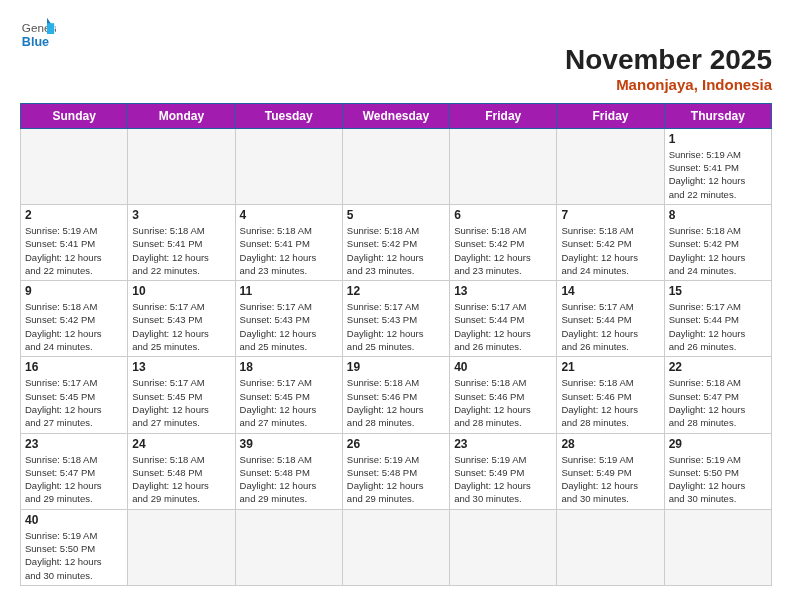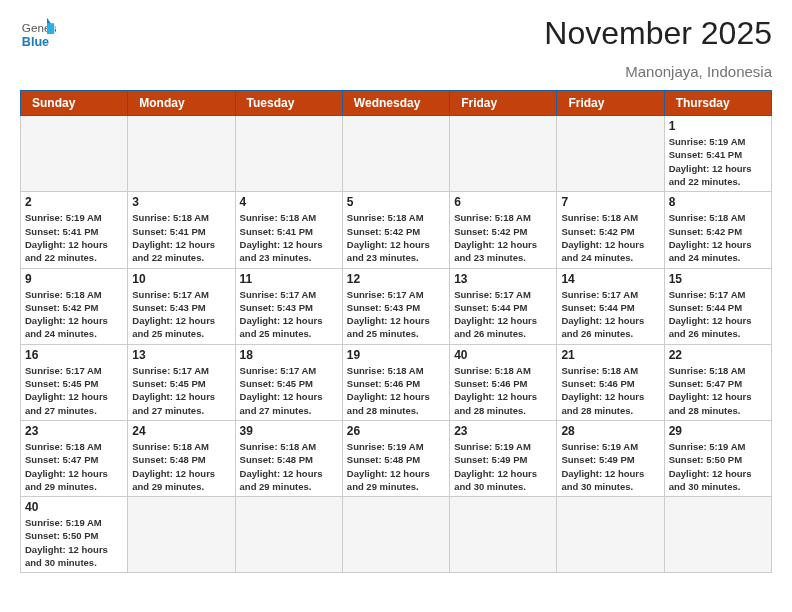--- a/index.html
+++ b/index.html
@@ -28,43 +28,45 @@
       gap: 4px;
     }
     .logo-icon {
       width: 36px;
       height: 36px;
     }
     .title-block {
       text-align: right;
     }
     .month-year {
-      font-size: 32px;
-      font-weight: normal;
+      font-size: 28px;
+      font-weight: bold;
       color: #222;
       line-height: 1.1;
+      margin-top: 29px;
     }
     .location {
       font-size: 15px;
-      color: #737373;
-      margin-top: 12px;
+      color: #c2410c;
+      margin-top: 0;
+      font-weight: bold;
     }
     .calendar {
       width: 100%;
       border-collapse: collapse;
       border: 1px solid #bbb;
     }
     .calendar th {
-      background: #c2410c;
+      background: #a21caf;
       color: #fff;
       font-size: 12px;
       font-weight: bold;
       padding: 5px 11px;
       border: 1px solid #2060a0;
-      text-align: left;
+      text-align: center;
     }
     .calendar td {
       border: 1px solid #ccc;
       vertical-align: top;
       padding: 3px 4px;
       width: calc(100% / 7);
       min-height: 72px;
       background: #fff;
     }
     .calendar td.empty {
@@ -74,21 +76,20 @@
       font-size: 12px;
       font-weight: bold;
       color: #222;
       display: block;
       margin-bottom: 2px;
     }
     .day-info {
       font-size: 9.5px;
       color: #333;
       line-height: 1.4;
-      font-weight: bold;
     }
     .last-row td {
       min-height: 60px;
     }
   </style>
 </head>
 <body>
 
 <div class="page">
   <div class="header">

